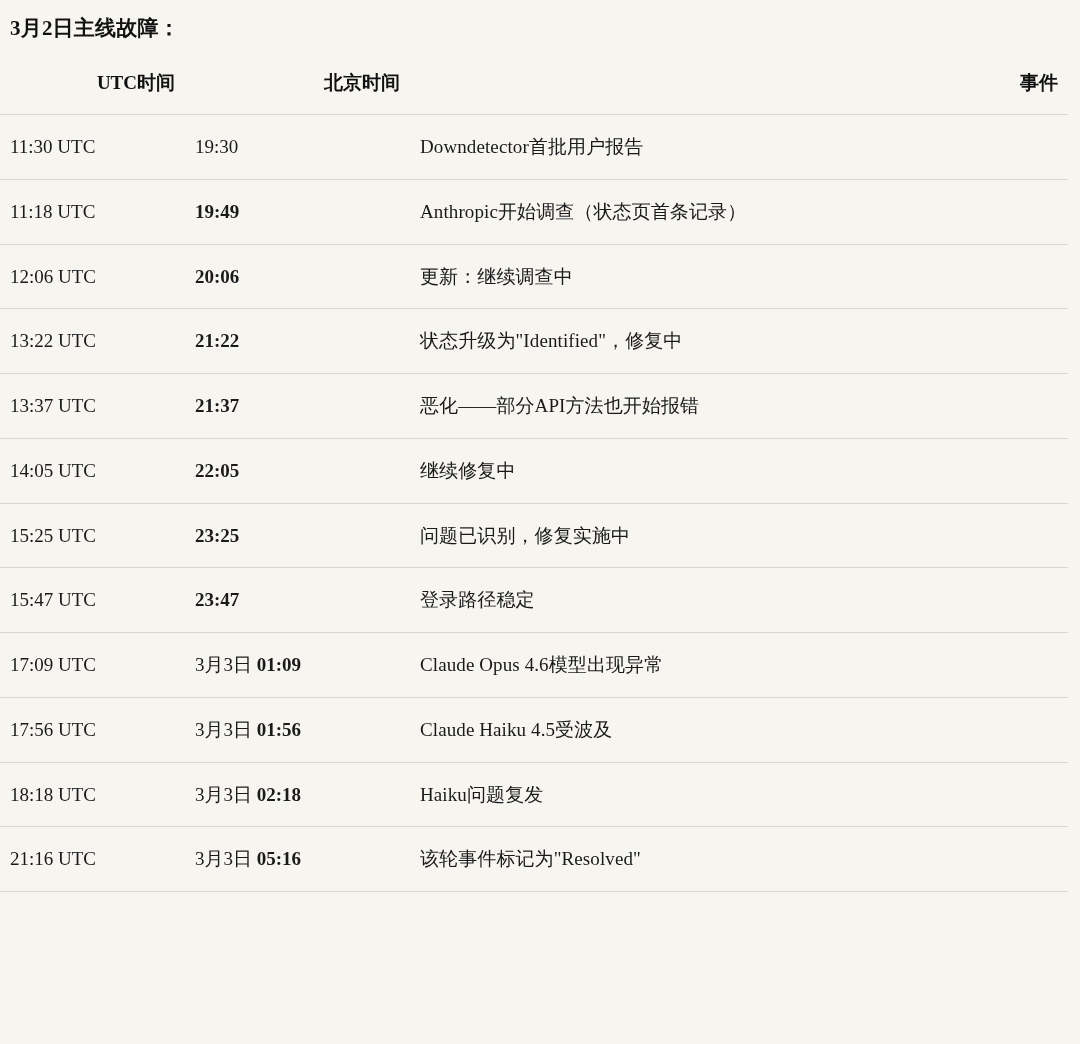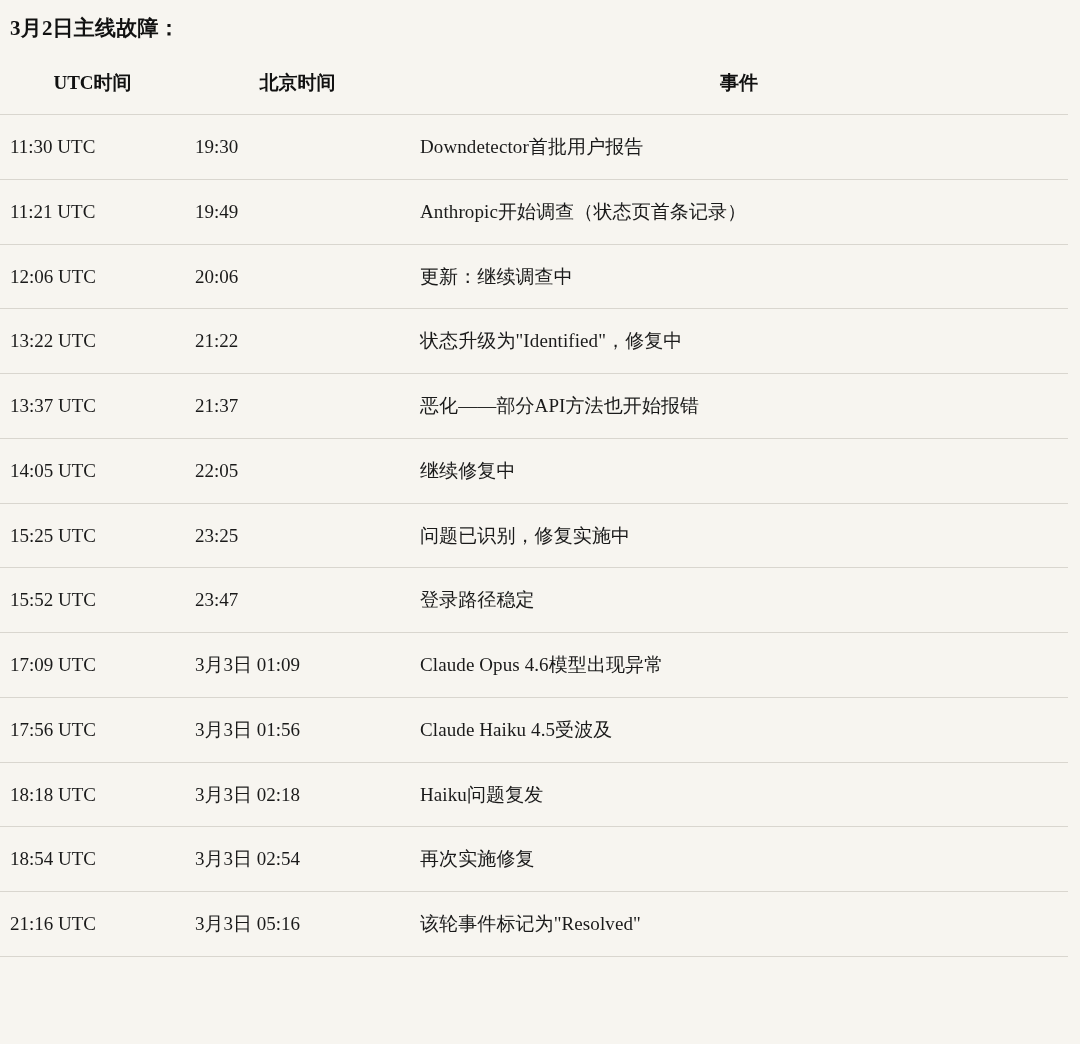--- a/index.html
+++ b/index.html
@@ -31,42 +31,42 @@
     width: 1068px;
     margin: 0 0 0 0;
     border-collapse: collapse;
     table-layout: fixed;
   }
   table.timeline col.c1 { width: 185px; }
   table.timeline col.c2 { width: 225px; }
   table.timeline col.c3 { width: 658px; }
 
   table.timeline th {
-    text-align: center;
+    text-align: right;
     font-weight: bold;
     font-size: 19px;
     padding: 12px 10px 18px 10px;
     border-bottom: 1px solid #d9d6cf;
     color: #111;
     vertical-align: bottom;
   }
   table.timeline td {
     font-size: 19px;
     padding: 20px 10px 20px 10px;
     border-bottom: 1px solid #d9d6cf;
     vertical-align: middle;
     color: #1a1a1a;
     line-height: 1.25;
   }
   table.timeline tr:last-child td {
     border-bottom: 1px solid #d9d6cf;
   }
   .utc-cell { white-space: nowrap; }
   .bj-cell { white-space: nowrap; }
-  .bj-cell .bold { font-weight: normal; }
+  .bj-cell .bold { font-weight: bold; }
   .event-cell { letter-spacing: 0.1px; }
 </style>
 </head>
 <body>
 
 <div class="page">
 
   <div class="doc-title">3月2日主线故障：</div>
 
   <table class="timeline">
@@ -82,21 +82,21 @@
         <th>事件</th>
       </tr>
     </thead>
     <tbody>
         <tr>
           <td class="utc-cell">11:30 UTC</td>
           <td class="bj-cell"><span></span><span>19:30</span></td>
           <td class="event-cell">Downdetector首批用户报告</td>
         </tr>
         <tr>
-          <td class="utc-cell">11:21 UTC</td>
+          <td class="utc-cell">11:18 UTC</td>
           <td class="bj-cell"><span></span><span class="bold">19:49</span></td>
           <td class="event-cell">Anthropic开始调查（状态页首条记录）</td>
         </tr>
         <tr>
           <td class="utc-cell">12:06 UTC</td>
           <td class="bj-cell"><span></span><span class="bold">20:06</span></td>
           <td class="event-cell">更新：继续调查中</td>
         </tr>
         <tr>
           <td class="utc-cell">13:22 UTC</td>
@@ -112,45 +112,40 @@
           <td class="utc-cell">14:05 UTC</td>
           <td class="bj-cell"><span></span><span class="bold">22:05</span></td>
           <td class="event-cell">继续修复中</td>
         </tr>
         <tr>
           <td class="utc-cell">15:25 UTC</td>
           <td class="bj-cell"><span></span><span class="bold">23:25</span></td>
           <td class="event-cell">问题已识别，修复实施中</td>
         </tr>
         <tr>
-          <td class="utc-cell">15:52 UTC</td>
+          <td class="utc-cell">15:47 UTC</td>
           <td class="bj-cell"><span></span><span class="bold">23:47</span></td>
           <td class="event-cell">登录路径稳定</td>
         </tr>
         <tr>
           <td class="utc-cell">17:09 UTC</td>
           <td class="bj-cell"><span>3月3日 </span><span class="bold">01:09</span></td>
           <td class="event-cell">Claude Opus 4.6模型出现异常</td>
         </tr>
         <tr>
           <td class="utc-cell">17:56 UTC</td>
           <td class="bj-cell"><span>3月3日 </span><span class="bold">01:56</span></td>
           <td class="event-cell">Claude Haiku 4.5受波及</td>
         </tr>
         <tr>
           <td class="utc-cell">18:18 UTC</td>
           <td class="bj-cell"><span>3月3日 </span><span class="bold">02:18</span></td>
           <td class="event-cell">Haiku问题复发</td>
         </tr>
         <tr>
-          <td class="utc-cell">18:54 UTC</td>
-          <td class="bj-cell"><span>3月3日 </span><span class="bold">02:54</span></td>
-          <td class="event-cell">再次实施修复</td>
-        </tr>
-        <tr>
           <td class="utc-cell">21:16 UTC</td>
           <td class="bj-cell"><span>3月3日 </span><span class="bold">05:16</span></td>
           <td class="event-cell">该轮事件标记为"Resolved"</td>
         </tr>
       </tbody>
   </table>
 
 </div>
 
 </body></html>

